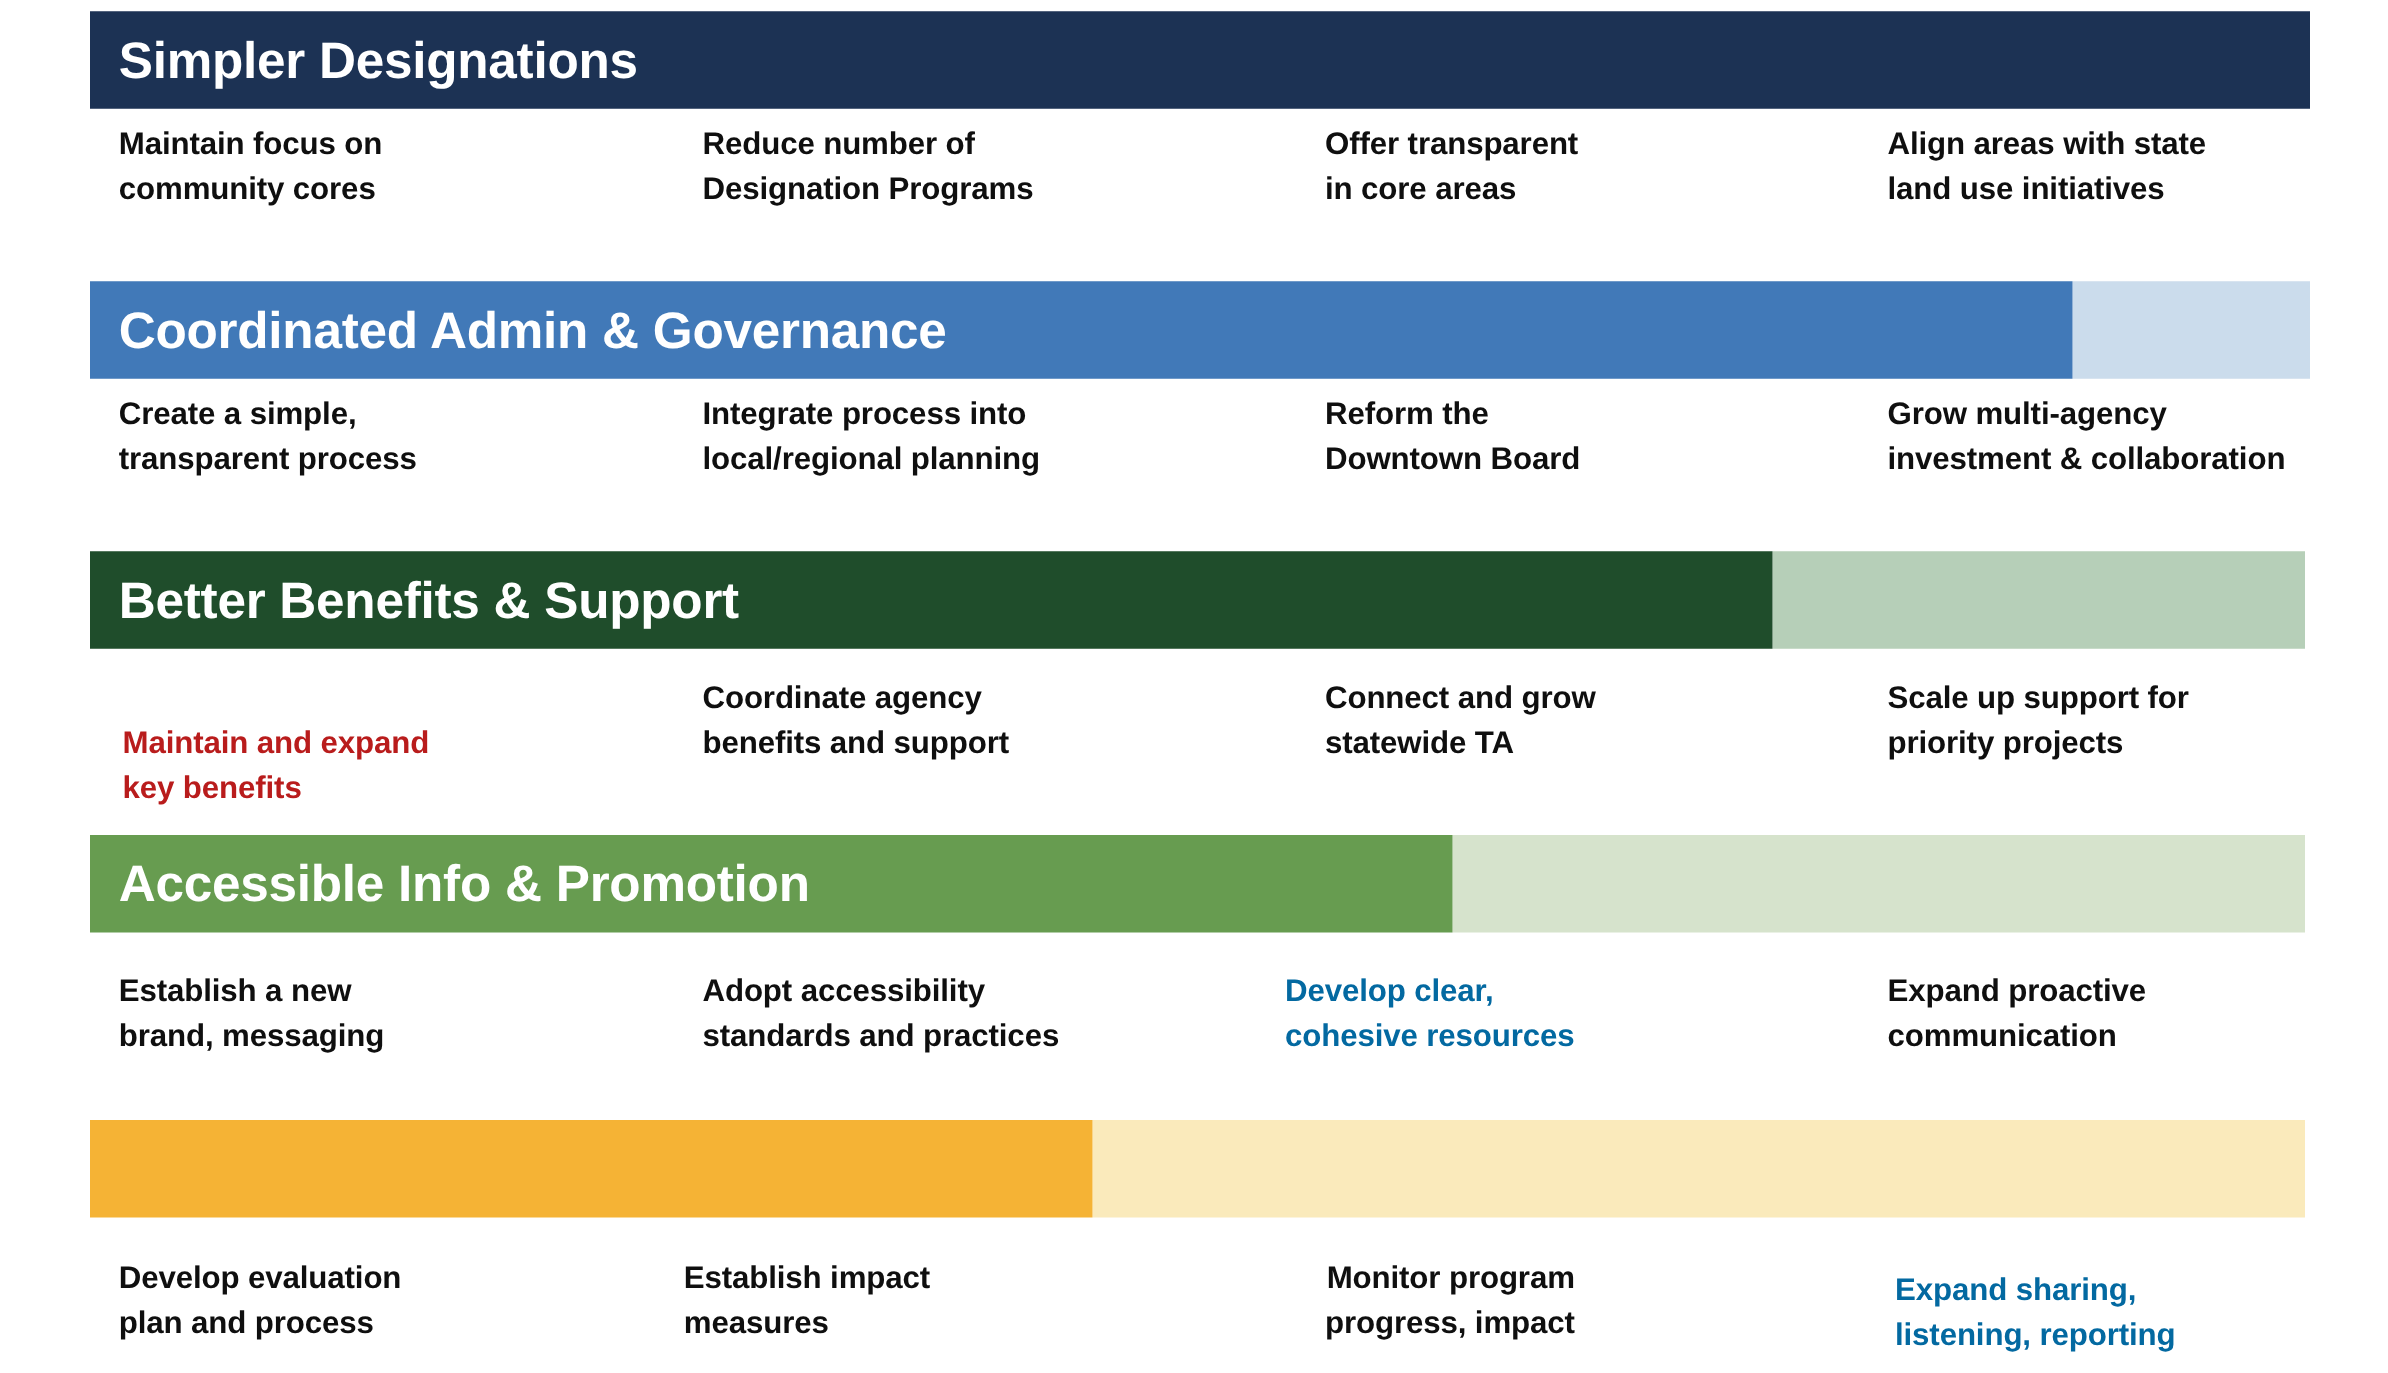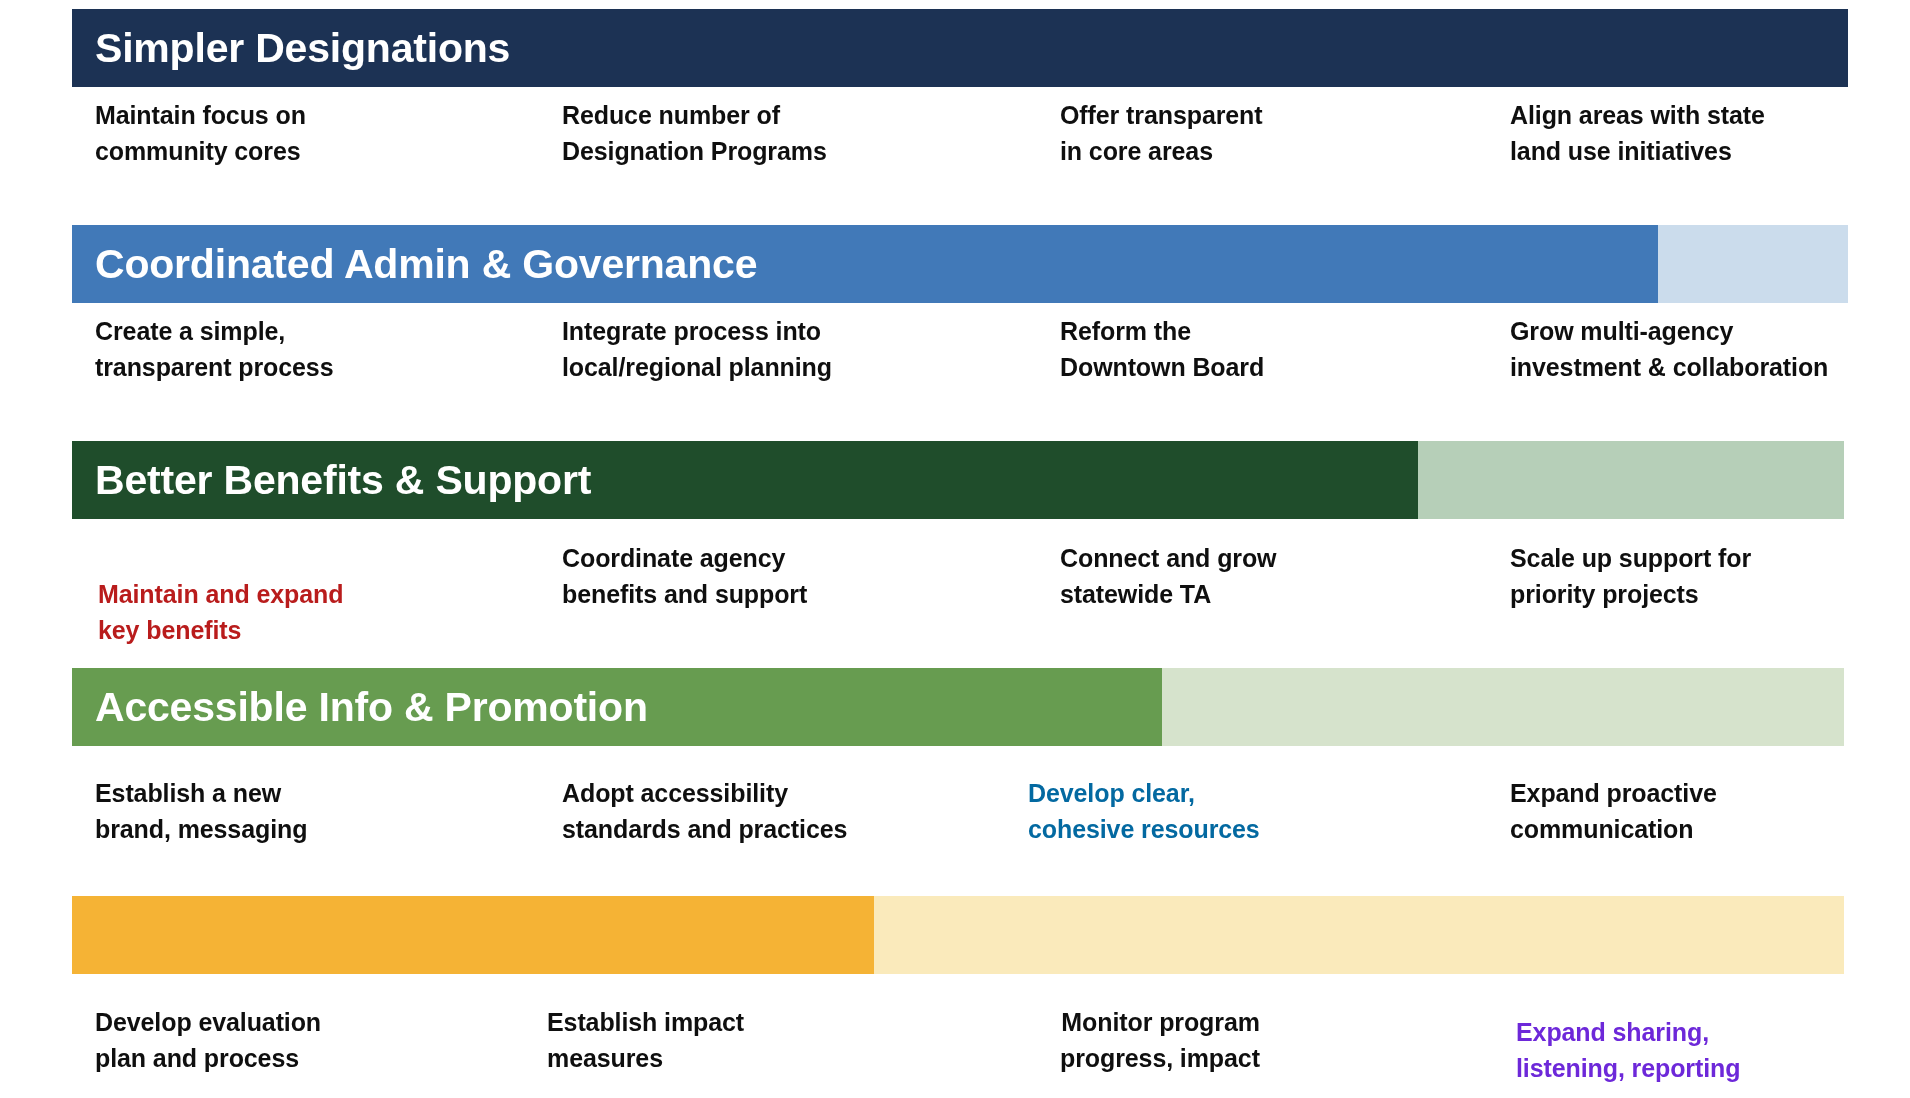--- a/index.html
+++ b/index.html
@@ -153,17 +153,17 @@
         <div class="bar-tail" style="left: 802px; width: 970px; background: rgb(250, 234, 187);"></div>
         <div class="bar-fill" style="width: 802px; background: rgb(245, 179, 53);"></div>
       </div>
       <div class="items" style="top: 1004px;">
         <div class="item" style="left: 95px; top: 0px; color: rgb(15, 15, 15);">Develop evaluation
 plan and process</div>
         <div class="item" style="left: 547px; top: 0px; color: rgb(15, 15, 15);">Establish impact
 measures</div>
         <div class="item" style="left: 1060px; top: 0px; color: rgb(15, 15, 15); text-align: right;">Monitor program
 progress, impact</div>
-        <div class="item" style="left: 1516px; top: 10px; color: #6d28d9;">Expand sharing,
+        <div class="item" style="left: 1516px; top: 10px; color: #0369a1;">Expand sharing,
 listening, reporting</div>
       </div>
     </div>
   </div>
 
 </body></html>

